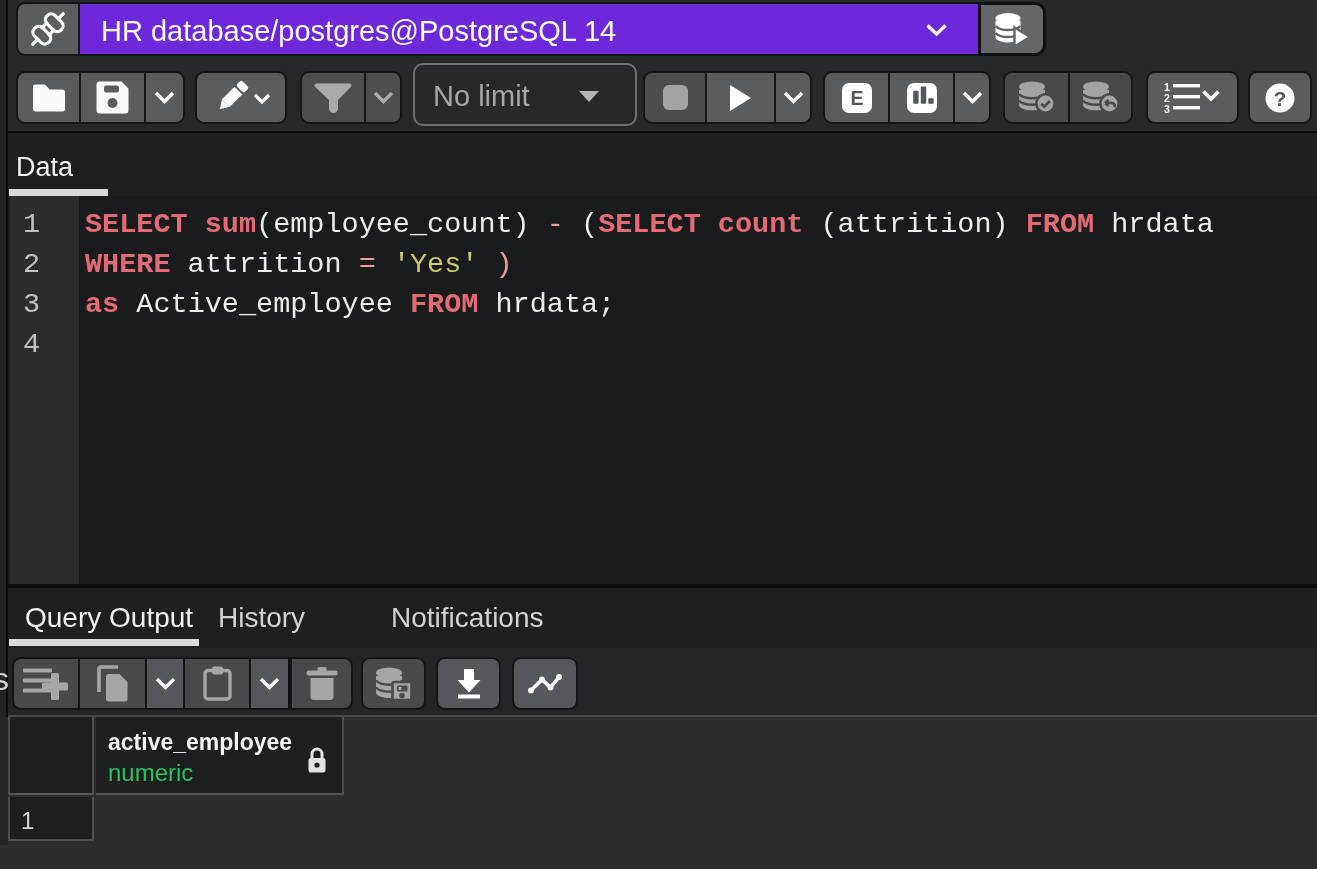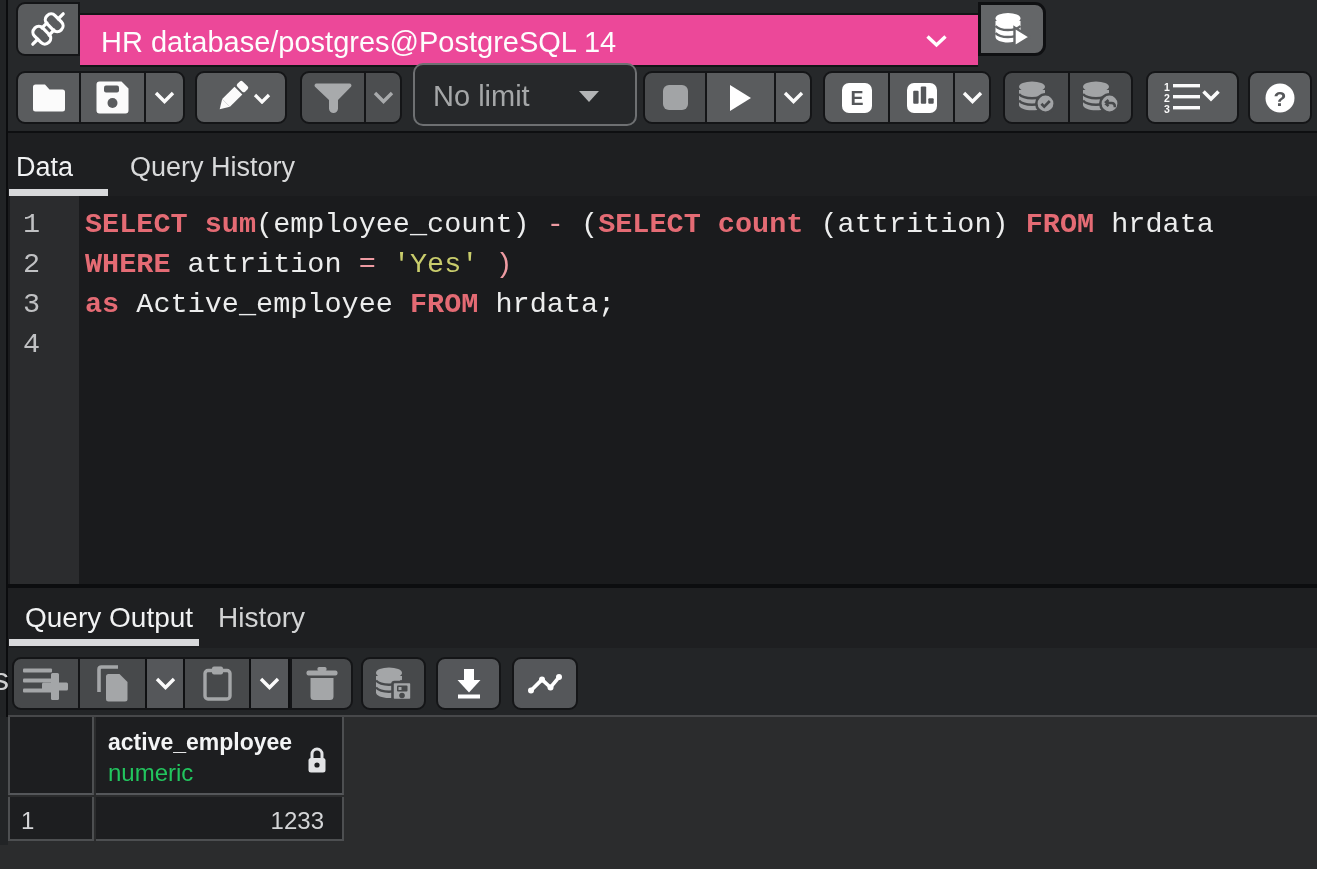--- a/index.html
+++ b/index.html
@@ -19,21 +19,21 @@
     <g transform="rotate(45 25 25)" stroke="#ffffff" stroke-width="3.2" fill="none" stroke-linecap="round">
       <line x1="25" y1="3.5" x2="25" y2="10.5"></line>
       <rect x="15" y="10.5" width="20" height="11.5" rx="5.5"></rect>
       <line x1="20" y1="21.5" x2="20" y2="28.5"></line>
       <line x1="30" y1="21.5" x2="30" y2="28.5"></line>
       <rect x="15" y="28" width="20" height="11.5" rx="5.5"></rect>
       <line x1="25" y1="39.5" x2="25" y2="46.5"></line>
     </g>
   </svg>
 </div>
-<div class="abs" style="left:80px;top:2px;width:898px;height:54px;background:#ec4899;border-top:2px solid #141517;border-bottom:2px solid #141517;margin-top:11px;">
+<div class="abs" style="left:80px;top:2px;width:898px;height:54px;background:#6d28d9;border-top:2px solid #141517;border-bottom:2px solid #141517;">
   <div class="abs" style="left:21px;top:2px;height:50px;line-height:50px;font-size:29px;color:#fdfdfd;">HR database/postgres@PostgreSQL 14</div>
   <svg class="abs" style="left:845px;top:19px;" width="23" height="14" viewBox="0 0 23 14">
     <path d="M2.5 2.5 L11.5 11 L20.5 2.5" stroke="#ffffff" stroke-width="3.4" fill="none"></path>
   </svg>
 </div>
 <div class="abs" style="left:978px;top:2px;width:68px;height:54px;background:#646668;border:3px solid #0f1012;border-radius:0 11px 11px 0;display:flex;align-items:center;justify-content:center;">
   <svg width="38" height="34" viewBox="0 0 38 34">
     <ellipse cx="15" cy="6.5" rx="12.5" ry="5.5" fill="#fff"></ellipse>
     <path d="M2.5 9 v16 c0 3 5.6 5.5 12.5 5.5 s12.5 -2.5 12.5 -5.5 v-16" fill="#fff"></path>
     <path d="M2.5 14 c2.4 2.6 6.9 4 12.5 4 s10.1 -1.4 12.5 -4" stroke="#646668" stroke-width="2.5" fill="none"></path>
@@ -158,35 +158,35 @@
 
 <div class="btn" style="left:1248px;top:71px;width:64px;height:53px;background:#5a5c5e;border:2px solid #141517;border-radius:9px;">
   <svg width="30" height="30" viewBox="0 0 30 30">
     <circle cx="15" cy="15" r="14.5" fill="#ffffff"></circle>
     <text x="15" y="22.5" font-size="21" font-weight="bold" fill="#55575a" text-anchor="middle" font-family="Liberation Sans">?</text>
   </svg>
 </div>
 
 <div class="abs" style="left:0;top:131px;width:1317px;height:65px;background:#1e1f21;border-top:2px solid #0e0f11;">
   <div class="abs" style="left:16px;top:6px;height:56px;line-height:56px;font-size:27px;color:#f1f2f3;">Data</div>
-  <div class="abs" style="left:130px;top:6px;height:56px;line-height:56px;font-size:27px;color:#d8d9da;">Query History</div>
   <div class="abs" style="left:9px;top:56px;width:99px;height:7px;background:#d8d9db;"></div>
 </div>
 
 <div class="abs" style="left:0;top:196px;width:1317px;height:388px;background:#1a1b1d;">
   <div class="abs" style="left:10px;top:0;width:69px;height:388px;background:#2b2c2e;"></div>
   <div class="abs" style="left:10px;top:9px;width:30px;font-family:'Liberation Mono',monospace;font-size:28.5px;line-height:40px;color:#c0c1c3;text-align:right;">1<br>2<br>3<br>4</div>
   <div class="abs" style="left:85px;top:9px;font-family:'Liberation Mono',monospace;font-size:28.5px;line-height:40px;color:#eceded;white-space:pre;"><div><b style="color:#e46b74;">SELECT</b> <b style="color:#e46b74;">sum</b>(employee_count) <span style="color:#ee9ba2;">-</span> (<b style="color:#e46b74;">SELECT</b> <b style="color:#e46b74;">count</b> (attrition) <b style="color:#e46b74;">FROM</b> hrdata</div><div><b style="color:#e46b74;">WHERE</b> attrition <span style="color:#ee9ba2;">=</span> <span style="color:#c9cd6c;">'Yes'</span> <span style="color:#ee9ba2;">)</span></div><div><b style="color:#e46b74;">as</b> Active_employee <b style="color:#e46b74;">FROM</b> hrdata;</div></div>
 </div>
 
 <div class="abs" style="left:0;top:584px;width:1317px;height:4px;background:#0c0d0f;"></div>
 
 <div class="abs" style="left:0;top:588px;width:1317px;height:60px;background:#1e1f21;">
   <div class="abs" style="left:25px;top:4px;height:51px;line-height:51px;font-size:28px;color:#f1f2f3;">Query Output</div>
   <div class="abs" style="left:218px;top:4px;height:51px;line-height:51px;font-size:28px;color:#d2d3d4;">History</div>
+  <div class="abs" style="left:391px;top:4px;height:51px;line-height:51px;font-size:28px;color:#d2d3d4;">Notifications</div>
   <div class="abs" style="left:9px;top:51px;width:190px;height:7px;background:#d8d9db;"></div>
 </div>
 
 <div class="abs" style="left:0;top:648px;width:1317px;height:67px;background:#232527;">
   <span class="abs" style="left:-7px;top:13px;font-size:32px;color:#cfd0d1;z-index:20;">s</span>
 </div>
 
 <div class="abs" style="left:12px;top:657px;width:341px;height:53px;border:2px solid #141517;border-radius:9px;background:#47494b;display:flex;overflow:hidden;">
   <div style="width:64px;display:flex;align-items:center;justify-content:center;">
     <svg width="46" height="34" viewBox="0 0 46 34">
@@ -270,19 +270,16 @@
     <svg class="abs" style="left:210px;top:29px;" width="22" height="28" viewBox="0 0 22 28">
       <path d="M6 13 v-5 a5 5 0 0 1 10 0 v5" stroke="#e2e3e5" stroke-width="3" fill="none"></path>
       <rect x="2.5" y="12" width="17" height="14.5" rx="2.5" fill="#e2e3e5"></rect>
       <circle cx="11" cy="19" r="2.6" fill="#1d1e20"></circle>
     </svg>
   </div>
 
   <div class="abs" style="left:8px;top:80px;width:86px;height:44px;background:#1d1e20;border-left:2px solid #4d4f51;border-right:2px solid #4d4f51;border-bottom:2px solid #4d4f51;">
     <div class="abs" style="left:11px;top:3px;height:42px;line-height:42px;font-size:24px;color:#d4d5d7;">1</div>
   </div>
-  <div class="abs" style="left:96px;top:80px;width:248px;height:44px;background:#1d1e20;border-right:2px solid #4d4f51;border-bottom:2px solid #4d4f51;">
-    <div class="abs" style="right:18px;top:3px;height:42px;line-height:42px;font-size:24px;color:#d4d5d7;">1233</div>
-  </div>
 </div>
 <div class="abs" style="left:0;top:866px;width:1317px;height:3px;background:#202124;"></div>
 
 <div class="abs" style="left:0;top:0;width:8px;height:869px;background:#212325;border-right:2px solid #0b0c0e;z-index:5;"></div>
 
 </body></html>

